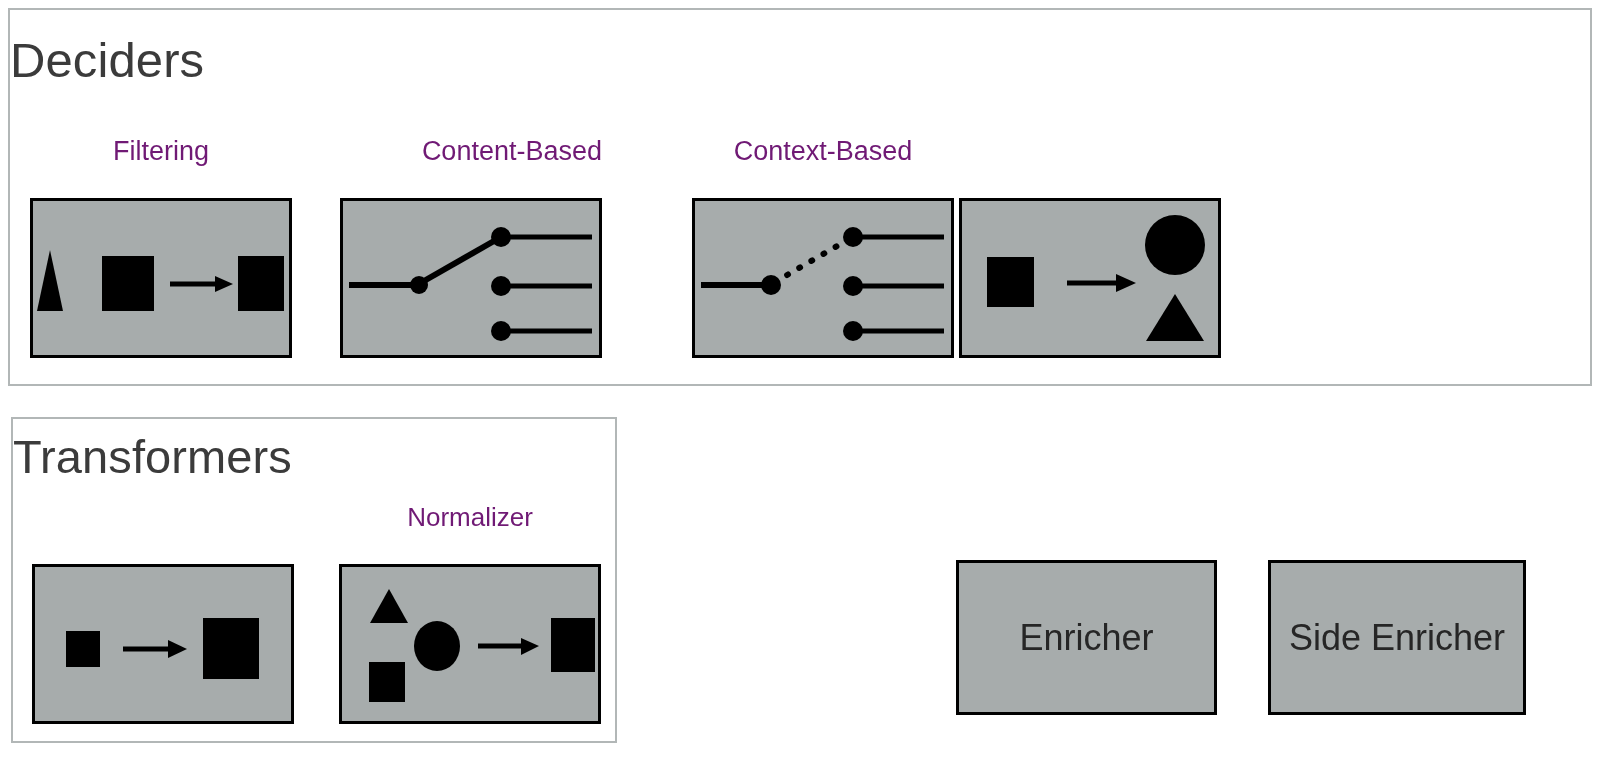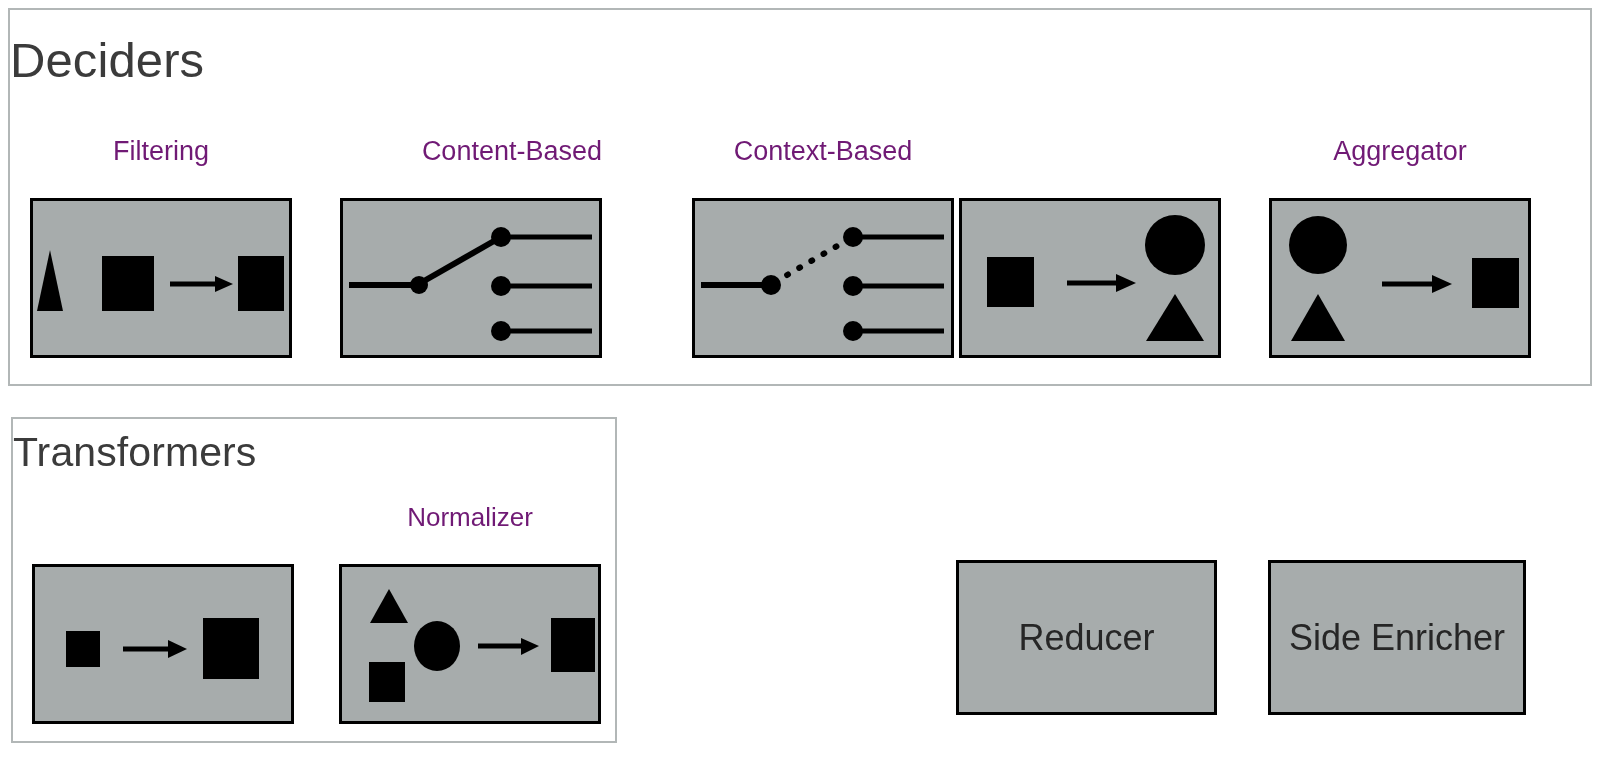--- a/index.html
+++ b/index.html
@@ -30,21 +30,21 @@
   .group-title {
     position: absolute;
     left: 0;
     right: 0;
     font-weight: 400;
     color: #3b3b3b;
     letter-spacing: 0.1px;
     white-space: nowrap;
   }
   #deciders-group .group-title { top: 22px; font-size: 49px; }
-  #transformers-group .group-title { top: 10px; font-size: 41px; }
+  #transformers-group .group-title { top: 10px; font-size: 47px; }
 
   
   .cell { position: absolute; }
   .cell-label {
     position: absolute;
     left: 0;
     width: 100%;
     text-align: center;
     font-size: 27px;
     color: #701a75;
@@ -138,34 +138,20 @@
         <g>
           <line x1="105" y1="82" x2="157" y2="82" stroke="#000" stroke-width="5"></line>
           <polygon points="174,82 154,73 154,91" fill="#000"></polygon>
         </g>
         <circle cx="213" cy="44" r="30" fill="#000"></circle>
         <polygon points="213,93 242,140 184,140" fill="#000"></polygon>
       </svg>
     </div>
   </div>
 
-  <div class="cell" style="left:1259px; top:126px; width:262px; height:222px;">
-    <div class="cell-label" style="top:0;">Aggregator</div>
-    <div class="panel" style="left:0; top:62px; width:262px; height:160px;">
-      <svg width="256" height="154" viewBox="0 0 256 154">
-        <circle cx="46" cy="44" r="29" fill="#000"></circle>
-        <polygon points="46,93 73,140 19,140" fill="#000"></polygon>
-        <g>
-          <line x1="110" y1="83" x2="163" y2="83" stroke="#000" stroke-width="5"></line>
-          <polygon points="180,83 160,74 160,92" fill="#000"></polygon>
-        </g>
-        <rect x="200" y="57" width="47" height="50" fill="#000"></rect>
-      </svg>
-    </div>
-  </div>
 
 </div>
 
 <div class="group" id="transformers-group">
 
   <div class="group-title">Transformers</div>
 
   <div class="cell" style="left:19px; top:83px; width:262px; height:222px;">
     <div class="panel" style="left:0; top:62px; width:262px; height:160px;">
       <svg width="256" height="154" viewBox="0 0 256 154">
@@ -191,18 +177,18 @@
           <polygon points="197,79 179,71 179,88" fill="#000"></polygon>
         </g>
         <rect x="209" y="51" width="44" height="54" fill="#000"></rect>
       </svg>
     </div>
   </div>
 
 </div>
 
 <div class="plain-box" id="reducer-box" style="left:956px; top:560px; width:261px; height:155px;">
-  <span class="plain-box-label">Reducer</span>
+  <span class="plain-box-label">Enricher</span>
 </div>
 
 <div class="plain-box" id="side-effects-box" style="left:1268px; top:560px; width:258px; height:155px;">
   <span class="plain-box-label">Side Enricher</span>
 </div>
 
 </body></html>

